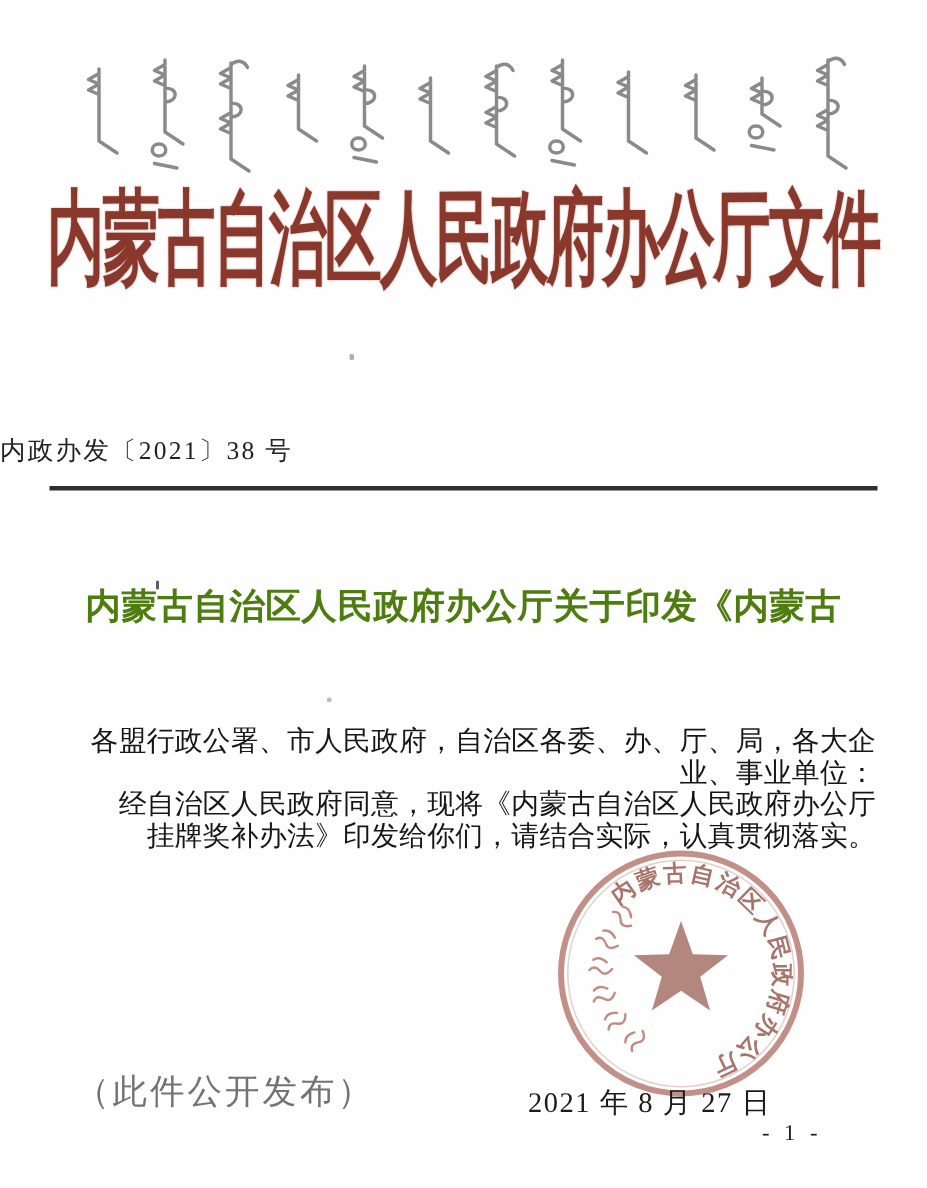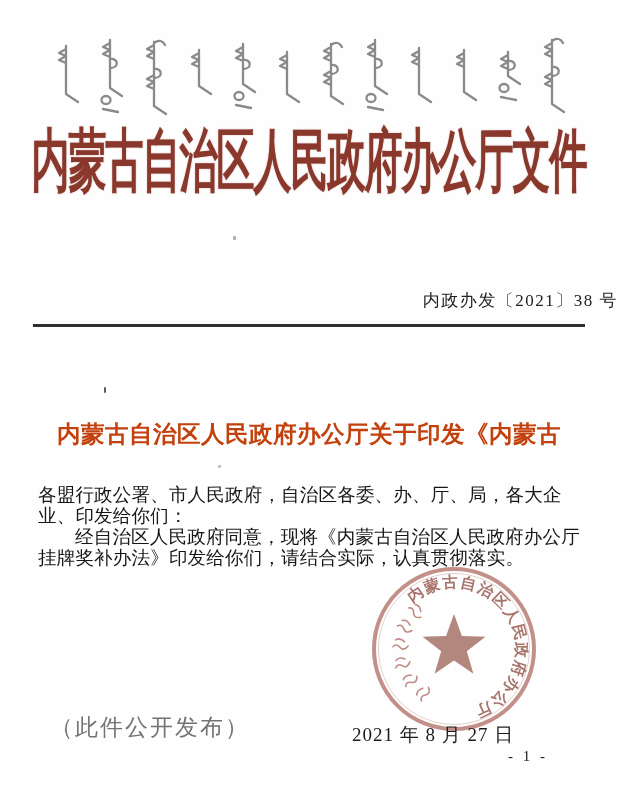--- a/index.html
+++ b/index.html
@@ -17,36 +17,36 @@
     position:absolute;top:118px;left:0;right:0;height:92px;line-height:92px;
     text-align:center;white-space:nowrap;
   }
   .agency-header .stretch{
     display:inline-block;transform:scaleY(1.8);transform-origin:50% 55%;
     font-size:38px;font-weight:700;letter-spacing:-1px;color:#8a372c;
     text-shadow:0 0 1px rgba(138,55,44,0.55);
   }
   
   .doc-number{
-    position:absolute;top:289px;left:0;right:0;text-align:right;
+    position:absolute;top:289px;left:0;right:0;text-align:left;
     font-size:17px;letter-spacing:1.5px;color:#222;
   }
   
   .rule{
     position:absolute;top:324px;left:33px;width:552px;height:3px;background:#2f2f2f;
   }
   
   .doc-title{
     position:absolute;top:391px;left:20px;width:578px;text-align:center;
-    font-size:23.5px;line-height:29px;font-weight:700;letter-spacing:0.5px;color:#c2410c;margin-top:29px;
+    font-size:23.5px;line-height:29px;font-weight:700;letter-spacing:0.5px;color:#4d7c0f;
   }
   
   .body-text{
     position:absolute;top:485px;left:38px;width:546px;
-    font-size:18.5px;line-height:21px;letter-spacing:0.2px;color:#161616;
+    font-size:18.5px;line-height:21px;letter-spacing:0.2px;color:#161616;text-align:right;
   }
   .body-text .line{height:21px;white-space:nowrap;}
   .body-text .indent{padding-left:37px;}
   
   .seal{position:absolute;left:367px;top:562px;width:174px;height:174px;}
   
   .issue-date{
     position:absolute;left:352px;top:694px;font-size:19px;letter-spacing:1px;color:#1b1b1b;white-space:nowrap;margin-top:28px;
   }
   
@@ -118,21 +118,21 @@
   <div class="doc-number">内政办发〔2021〕38 号</div>
 
   <div class="rule"></div>
 
   <div class="doc-title">
     <div>内蒙古自治区人民政府办公厅关于印发《内蒙古</div>
   </div>
 
   <div class="body-text">
     <div class="line">各盟行政公署、市人民政府，自治区各委、办、厅、局，各大企</div>
-    <div class="line">业、印发给你们：</div>
+    <div class="line">业、事业单位：</div>
     <div class="line indent">经自治区人民政府同意，现将《内蒙古自治区人民政府办公厅</div>
     <div class="line">挂牌奖补办法》印发给你们，请结合实际，认真贯彻落实。</div>
   </div>
 
   <svg class="seal" viewBox="0 0 174 174" xmlns="http://www.w3.org/2000/svg">
     <circle cx="87" cy="87" r="80" fill="none" stroke="#b5786f" stroke-width="4" opacity="0.82"></circle>
     <circle cx="87" cy="87" r="75.5" fill="none" stroke="#b5786f" stroke-width="1" opacity="0.35"></circle>
     <polygon opacity="0.88" fill="#a8756c" points="87,52 94.9,74.1 118.4,74.8 99.8,89.2 106.4,111.7 87,98.5 67.6,111.7 74.2,89.2 55.6,74.8 79.1,74.1"></polygon>
     <path id="sealArc" d="M45.5,41.5 A62,62 0 1 1 97,148.5" fill="none"></path>
     <text font-size="15.5" fill="#a8756c" letter-spacing="1.5" font-weight="700" font-family="Liberation Serif, DejaVu Serif, serif">

